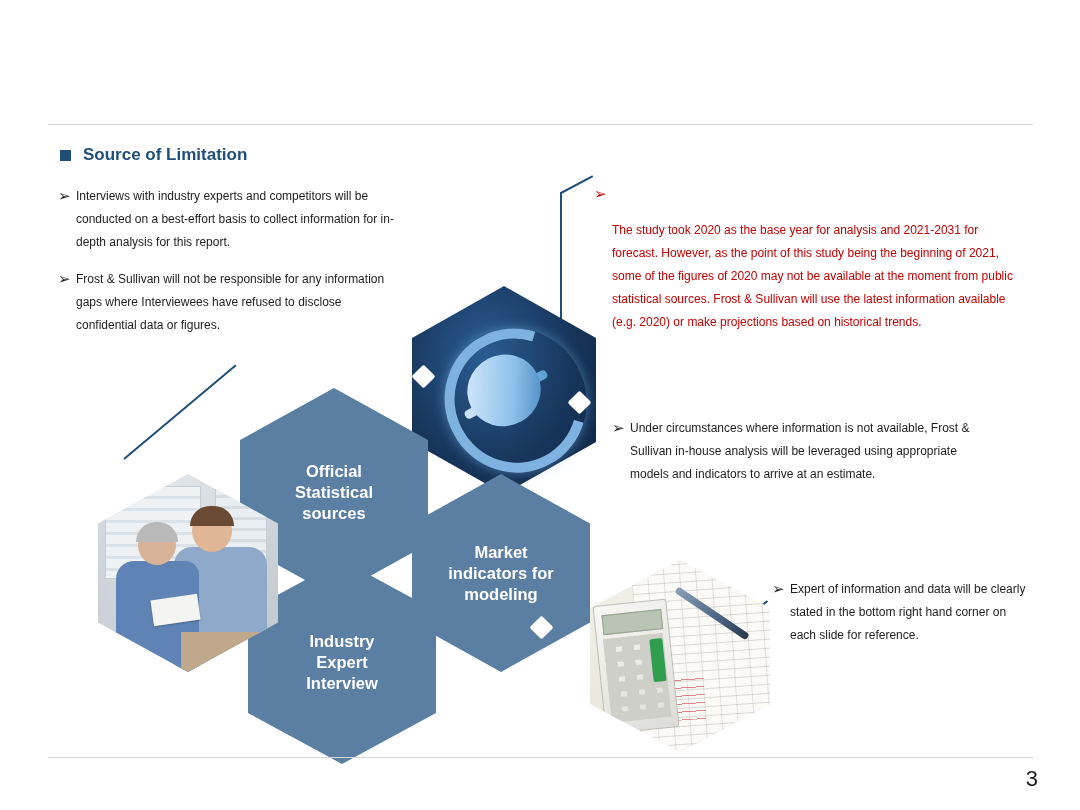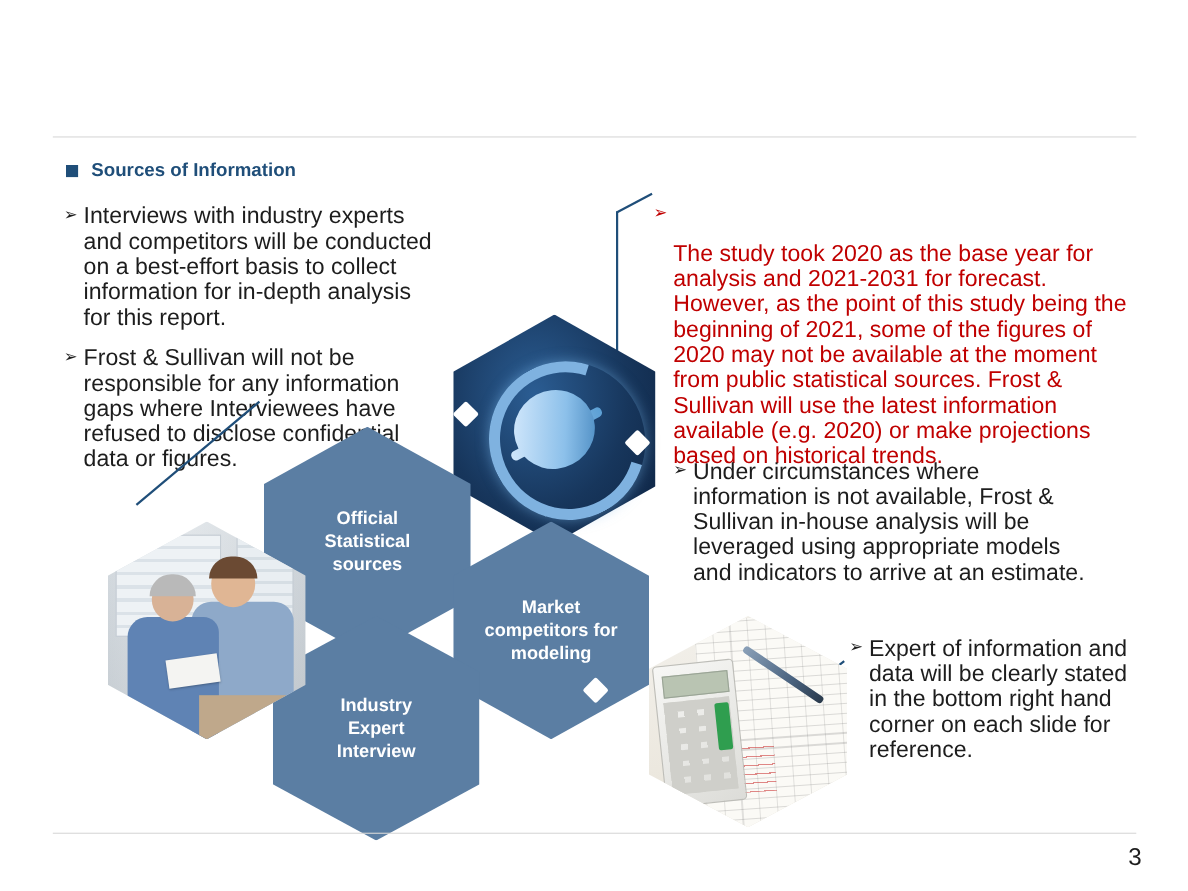--- a/index.html
+++ b/index.html
@@ -73,21 +73,21 @@
   }
   .arrow {
     flex: 0 0 auto;
     width: 18px;
     font-size: 15px;
     line-height: 22px;
     color: #1d1d1d;
   }
   .arrow.red { color: #C00000; }
   .btxt {
-    font-size: 21px;
+    font-size: 12px;
     line-height: 23px;
     color: #1d1d1d;
   }
   .btxt.red { color: #C00000; margin-top: 36px; }
 
   #left-bullets { left: 58px; top: 185px; width: 345px; }
   #right-red    { left: 594px; top: 183px; width: 432px; }
   #right-mid    { left: 612px; top: 417px; width: 380px; }
   #right-bottom { left: 772px; top: 578px; width: 262px; }
 
@@ -246,21 +246,21 @@
 </style>
 </head>
 <body>
 
 <div class="slide">
 
   <div class="title-rule"></div>
 
   <div class="section-head">
     <span class="section-bullet"></span>
-    <span class="section-label">Sources of Information</span>
+    <span class="section-label">Source of Limitation</span>
   </div>
 
   <div class="blk" id="left-bullets">
     <div class="bullet-row">
       <span class="arrow">➢</span>
       <span class="btxt">Interviews with industry experts and competitors will be conducted on a best-effort basis to collect information for in-depth analysis for this report.</span>
     </div>
     <div class="bullet-row">
       <span class="arrow">➢</span>
       <span class="btxt">Frost &amp; Sullivan will not be responsible for any information gaps where Interviewees have refused to disclose confidential data or figures.</span>
@@ -304,21 +304,21 @@
 
   <div class="hex" style="left:240px; top:388px; width:188px; height:208px;">
     <span class="hex-label">Official
 Statistical
 sources</span>
   </div>
   <div class="diamond" style="left:371px; top:392px;"></div>
 
   <div class="hex" style="left:412px; top:474px; width:178px; height:198px;">
     <span class="hex-label">Market
-competitors for
+indicators for
 modeling</span>
   </div>
   <div class="diamond" style="left:533px; top:619px;"></div>
 
   <div class="hex" style="left:248px; top:560px; width:188px; height:204px;">
     <span class="hex-label">Industry
 Expert
 Interview</span>
   </div>
 

